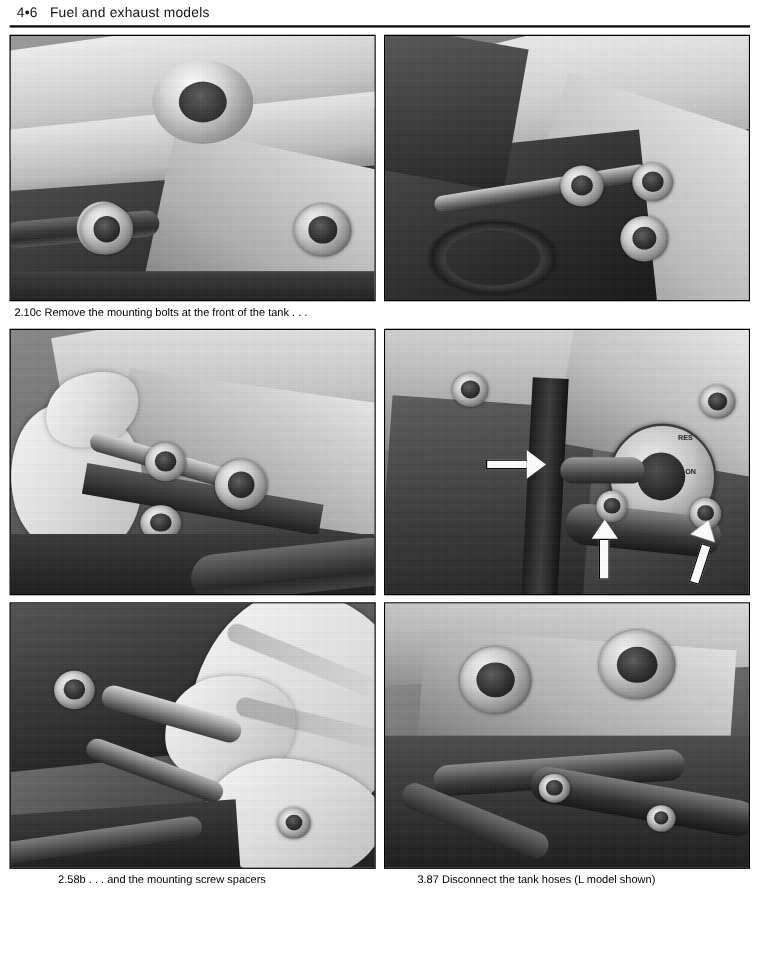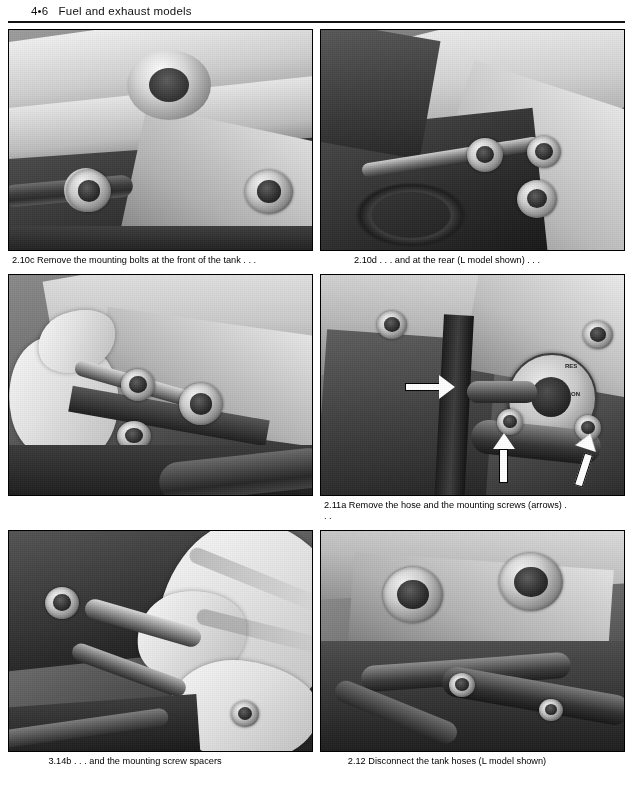--- a/index.html
+++ b/index.html
@@ -22,21 +22,20 @@
     padding: 0 8px;
   }
   .page-header {
     font-size: 11.5px;
     color: #111;
     padding: 5px 0 3px 6px;
     letter-spacing: 0.2px;
   }
   .page-header .pagenum {
     font-weight: normal;
-    margin-left: 17px;
   }
   .header-rule {
     height: 1.6px;
     background: #111;
     margin: 1px 0 6px 0;
   }
   .grid {
     display: grid;
     grid-template-columns: 305px 305px;
     column-gap: 7px;
@@ -196,21 +195,20 @@
         <div class="bolt" style="left:196px;top:150px;width:40px;height:38px;">
             <div class="hex"></div>
           </div>
         <div class="bolt" style="left:206px;top:106px;width:34px;height:32px;">
             <div class="hex"></div>
           </div>
 
         <div class="blob" style="left:30px;top:150px;width:120px;height:70px;background:radial-gradient(ellipse at 50% 50%,rgba(0,0,0,0) 45%,#3b3b3b 48%,#1c1c1c 60%,rgba(0,0,0,0) 66%);"></div>
         <div class="grain"></div>
       </div>
-      <div class="caption caption-center">2.10d  . . . and at the rear (L model shown) . . .</div>
     </div>
 
     <div class="fig">
       <div class="photo">
         <div class="ph-base" style="background:linear-gradient(165deg,#8a8a8a 0%,#6b6b6b 40%,#3f3f3f 75%,#242424 100%);"></div>
         <div class="lightpanel" style="left:40px;top:-20px;width:300px;height:100px;transform:rotate(-10deg);background:linear-gradient(190deg,#f6f6f6,#cbcbcb 60%,#949494);"></div>
         <div class="lightpanel" style="left:90px;top:48px;width:240px;height:110px;transform:rotate(8deg);background:linear-gradient(200deg,#ededed,#b5b5b5 60%,#7d7d7d);"></div>
 
         <div class="hand" style="left:0px;top:60px;width:110px;height:130px;transform:rotate(-12deg);"></div>
         <div class="hand" style="left:28px;top:36px;width:80px;height:60px;transform:rotate(-20deg);"></div>
@@ -272,21 +270,20 @@
         <div>
           <div class="arrow-shaft" style="left:178px;top:174px;width:9px;height:34px;"></div>
           <div class="arrow-head" style="left:172px;top:158px;border-left:11px solid transparent;border-right:11px solid transparent;border-bottom:16px solid #ffffff;filter:drop-shadow(0 0 0.6px #000);"></div>
         </div>
         <div>
           <div class="arrow-shaft" style="left:258px;top:178px;width:9px;height:34px;transform:rotate(18deg);"></div>
           <div class="arrow-head" style="left:256px;top:158px;border-left:11px solid transparent;border-right:11px solid transparent;border-bottom:16px solid #ffffff;transform:rotate(18deg);filter:drop-shadow(0 0 0.6px #000);"></div>
         </div>
         <div class="grain"></div>
       </div>
-      <div class="caption">2.11a  Remove the hose and the mounting screws (arrows) . . .</div>
     </div>
 
     <div class="fig">
       <div class="photo">
         <div class="ph-base" style="background:linear-gradient(150deg,#8d8d8d 0%,#6a6a6a 35%,#3f3f3f 70%,#1f1f1f 100%);"></div>
         <div class="darkpanel" style="left:-20px;top:-10px;width:230px;height:140px;transform:rotate(-6deg);background:linear-gradient(170deg,#555,#1b1b1b);"></div>
 
         <div class="hand" style="left:150px;top:-10px;width:180px;height:200px;transform:rotate(10deg);"></div>
         <div class="hand" style="left:128px;top:60px;width:110px;height:90px;transform:rotate(-8deg);"></div>
         <div class="hand" style="left:160px;top:130px;width:150px;height:100px;transform:rotate(6deg);"></div>
@@ -299,21 +296,21 @@
             <div class="hex"></div>
           </div>
         <div class="bolt" style="left:222px;top:170px;width:28px;height:26px;">
             <div class="hex"></div>
           </div>
         <div class="tube" style="left:60px;top:130px;width:120px;height:18px;transform:rotate(20deg);background:linear-gradient(180deg,#b5b5b5,#5c5c5c 60%,#2a2a2a);"></div>
         <div class="darkpanel" style="left:-10px;top:170px;width:200px;height:70px;transform:rotate(-4deg);background:linear-gradient(180deg,#3a3a3a,#101010);"></div>
         <div class="tube" style="left:-10px;top:188px;width:170px;height:18px;transform:rotate(-8deg);background:linear-gradient(180deg,#7d7d7d,#2d2d2d);"></div>
         <div class="grain"></div>
       </div>
-      <div class="caption caption-center">3.14b  . . . and the mounting screw spacers</div>
+      <div class="caption caption-center">2.58b  . . . and the mounting screw spacers</div>
     </div>
 
     <div class="fig">
       <div class="photo">
         <div class="ph-base" style="background:linear-gradient(160deg,#9c9c9c 0%,#7a7a7a 35%,#4f4f4f 70%,#272727 100%);"></div>
         <div class="lightpanel" style="left:-20px;top:-10px;width:360px;height:70px;transform:rotate(-3deg);background:linear-gradient(190deg,#eaeaea,#bdbdbd 60%,#8e8e8e);"></div>
         <div class="lightpanel" style="left:30px;top:30px;width:260px;height:90px;transform:rotate(4deg);background:linear-gradient(200deg,#e4e4e4,#b2b2b2 60%,#7f7f7f);"></div>
 
         <div class="bolt" style="left:62px;top:36px;width:60px;height:56px;">
             <div class="hex"></div>
@@ -328,17 +325,17 @@
         <div class="tube" style="left:120px;top:150px;width:190px;height:30px;border-radius:40px;transform:rotate(10deg);background:linear-gradient(180deg,#7d7d7d,#303030 60%,#151515);"></div>
         <div class="tube" style="left:10px;top:170px;width:130px;height:22px;border-radius:40px;transform:rotate(22deg);background:linear-gradient(180deg,#6f6f6f,#272727);"></div>
         <div class="bolt" style="left:128px;top:142px;width:26px;height:24px;">
             <div class="hex"></div>
           </div>
         <div class="bolt" style="left:218px;top:168px;width:24px;height:22px;">
             <div class="hex"></div>
           </div>
         <div class="grain"></div>
       </div>
-      <div class="caption caption-center">2.12  Disconnect the tank hoses (L model shown)</div>
+      <div class="caption caption-center">3.87  Disconnect the tank hoses (L model shown)</div>
     </div>
 
   </div>
 </div>
 
 </body></html>

